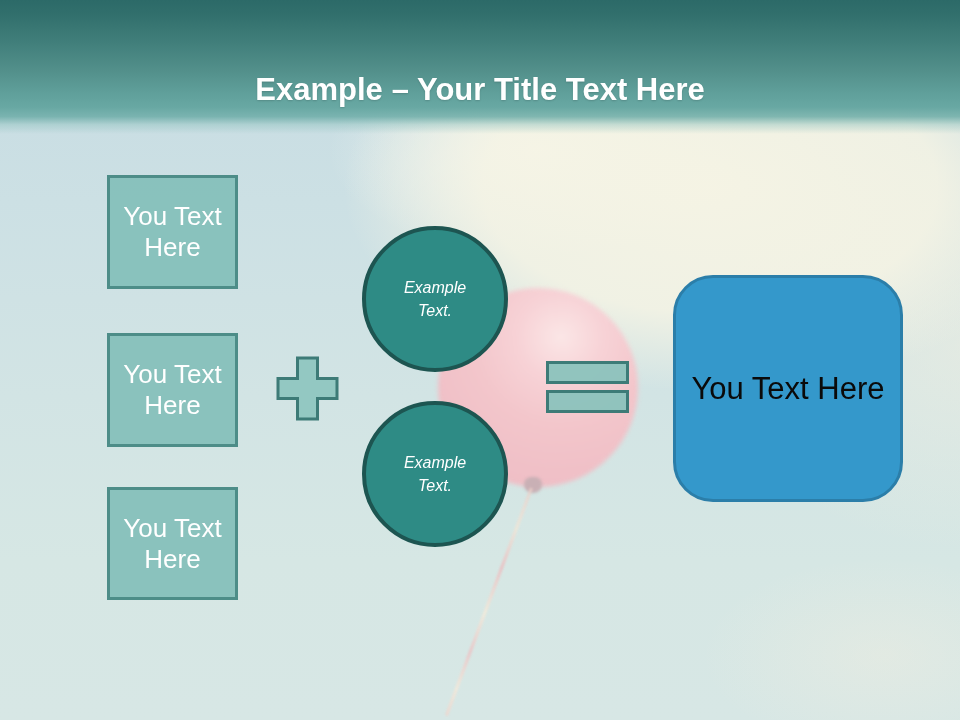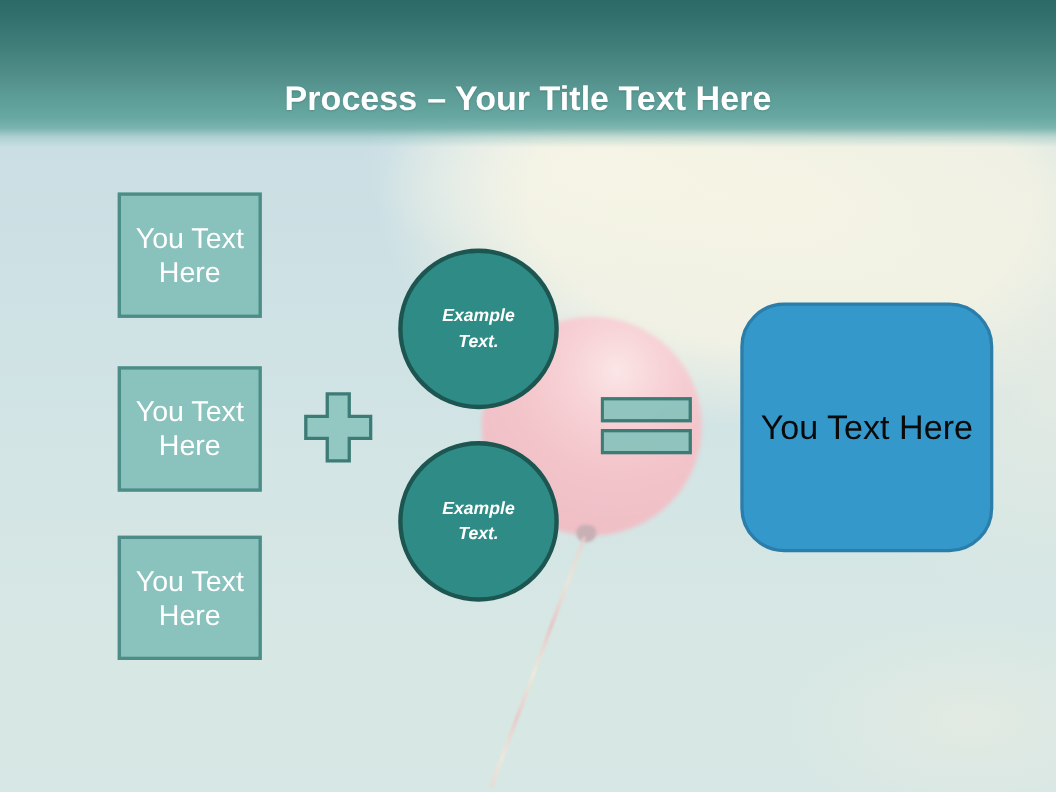--- a/index.html
+++ b/index.html
@@ -76,21 +76,21 @@
   .op-plus{left:276px;top:356px;}
   .op-equals{left:546px;top:361px;}
   
   .circle{
     position:absolute;left:362px;width:146px;height:146px;z-index:2;
     border-radius:50%;
     background:#2e8b85;
     border:4px solid #1d5551;
     box-sizing:border-box;
     display:flex;align-items:center;justify-content:center;text-align:center;
-    color:#fff;font-size:16px;font-weight:bold;font-style:italic;line-height:23px;
+    color:#fff;font-size:16px;font-weight:normal;font-style:italic;line-height:23px;
   }
   .circle-1{top:226px;}
   .circle-2{top:401px;}
   .circle .lbl{width:100px;}
   
   .result{
     position:absolute;left:673px;top:275px;width:230px;height:227px;z-index:2;
     background:#3498cb;
     border:3px solid #2b7ea9;
     border-radius:40px;
@@ -104,21 +104,21 @@
 
 <div class="slide">
 
   <div class="sky"></div>
   <div class="balloon-body"></div>
   <div class="balloon-knot"></div>
   <div class="balloon-string"></div>
 
   <div class="header"></div>
   <h1 class="title">
-    <span class="t-bold">Process</span>
+    <span class="t-bold">Example</span>
     <span class="t-rest">– Your Title Text Here</span>
   </h1>
 
   <div class="tbox tbox-1">
     <span class="lbl">You Text Here</span>
   </div>
   <div class="tbox tbox-2">
     <span class="lbl">You Text Here</span>
   </div>
   <div class="tbox tbox-3">

